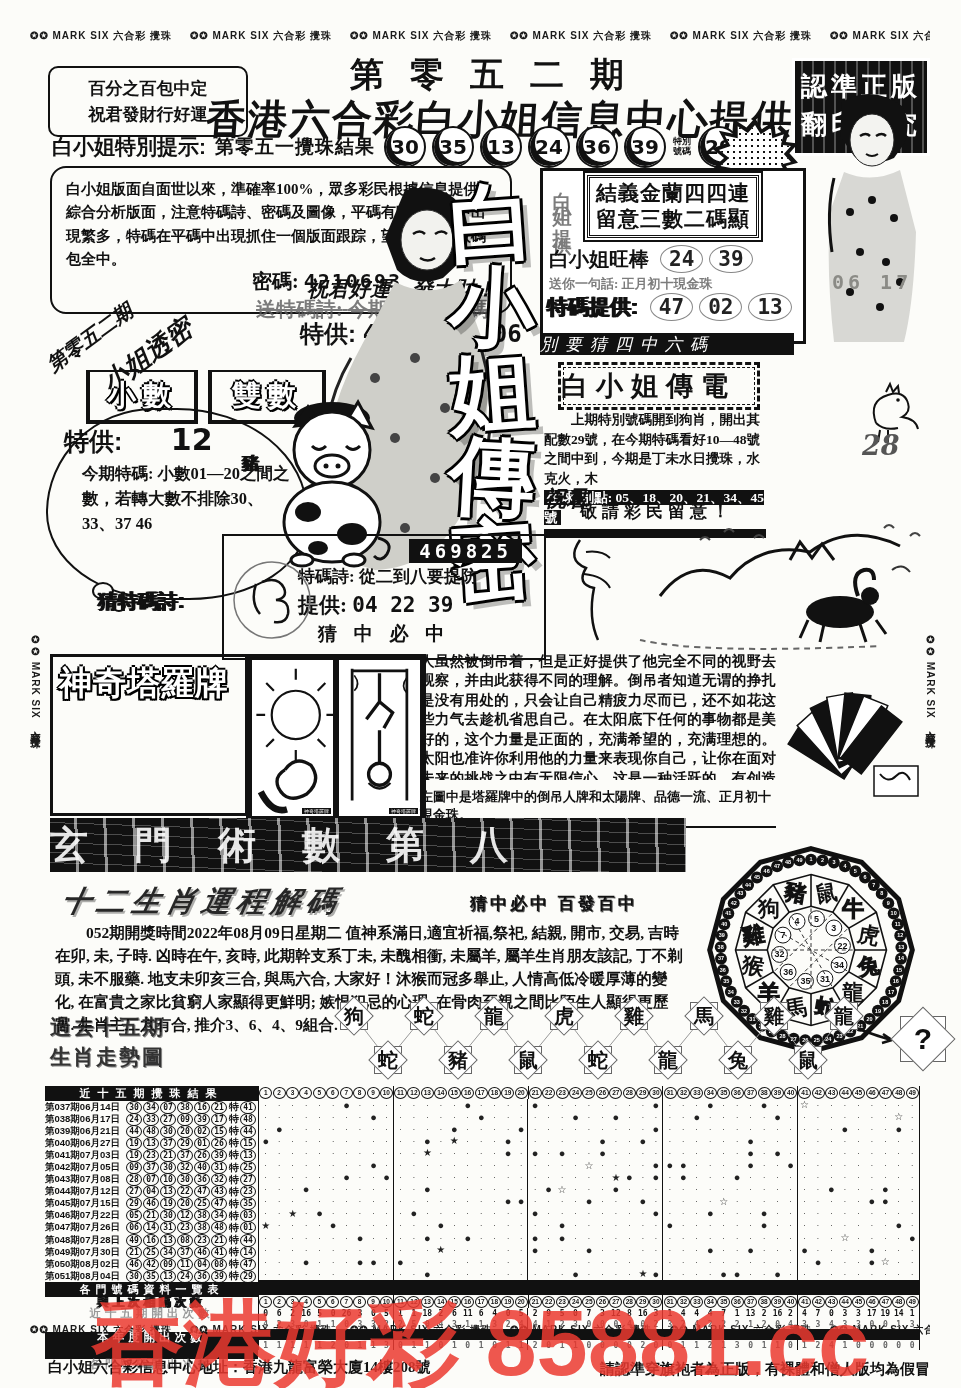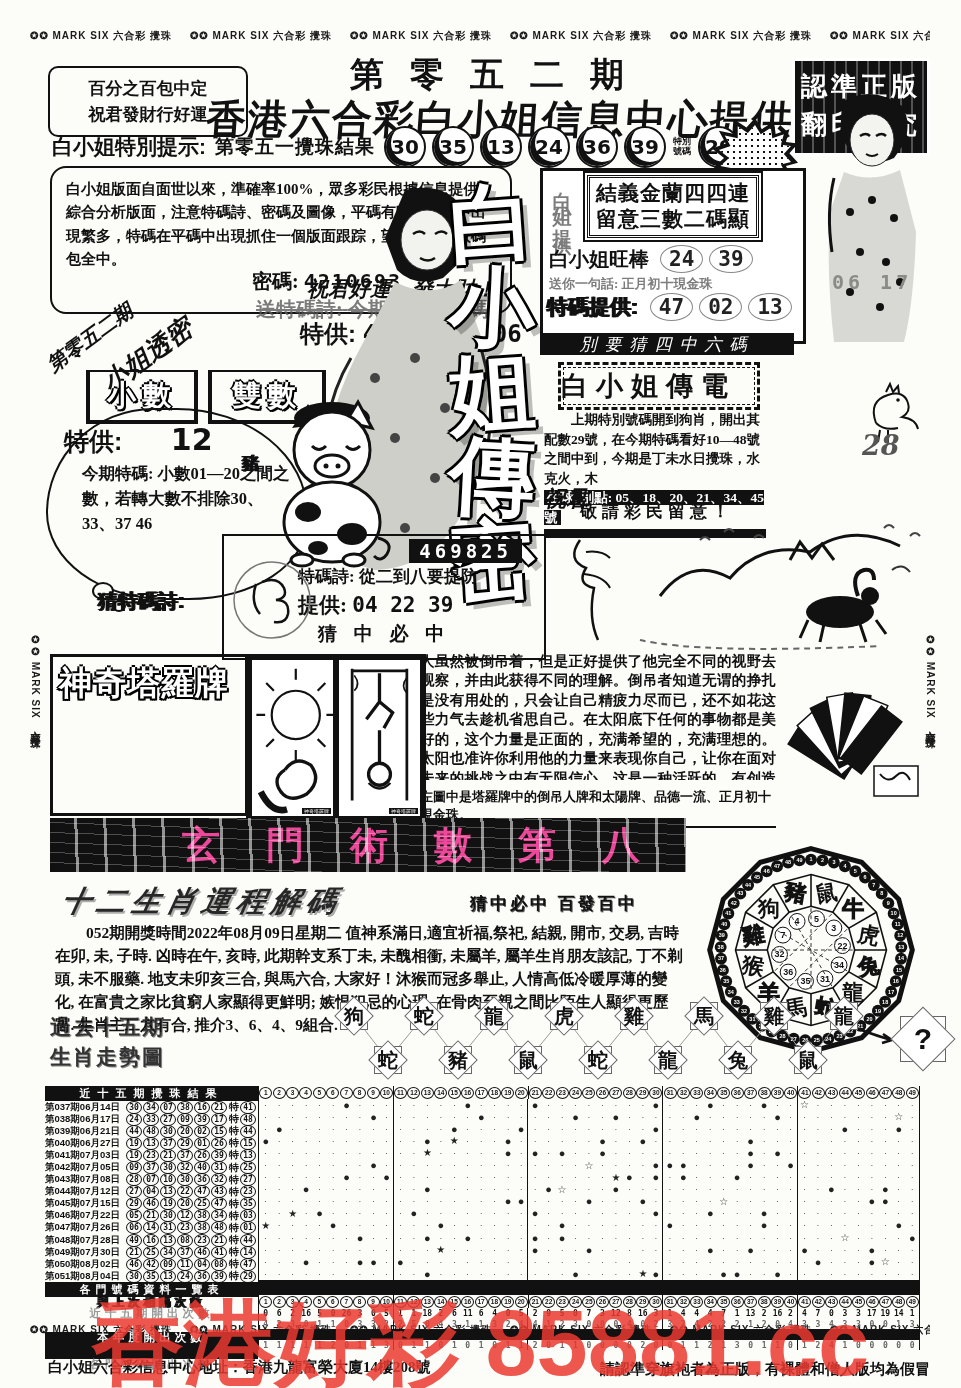--- a/index.html
+++ b/index.html
@@ -34,21 +34,21 @@
      background-image:radial-gradient(#111 1px,transparent 1.2px);background-size:6px 6px}
   
   .introbox{border:2px solid #111;border-radius:16px;padding:10px 14px 6px;font-size:15px;font-weight:bold;line-height:1.55;font-family:"Liberation Serif",serif}
   .wish{text-align:right;font-size:21px;font-weight:900;font-style:italic;margin-top:2px}
   .kvline{font-size:20px;font-weight:900;font-family:"Liberation Serif",serif}
   .diag{transform:rotate(-36deg);font-size:20px;font-weight:bold;font-style:italic;font-family:"DejaVu Serif",serif;line-height:2.1;white-space:nowrap}
   
   .rightbox{border:3px solid #111;background:#fff;padding:4px 6px}
   .headline{border:3px double #111;outline:2px solid #111;outline-offset:2px;font-weight:900;font-size:21px;line-height:1.25;padding:2px 6px;letter-spacing:1px;white-space:nowrap}
   .oval{display:inline-block;border:1.5px solid #888;border-radius:50%;padding:1px 8px;font-size:21px;font-weight:900;margin-left:6px;color:#222}
-  .barhand{background:#111;color:#fff;font-family:"DejaVu Serif",serif;font-style:italic;font-size:17px;letter-spacing:8px;text-align:center;line-height:22px}
+  .barhand{background:#111;color:#fff;font-family:"DejaVu Serif",serif;font-style:italic;font-size:17px;letter-spacing:8px;text-align:left;line-height:22px}
   
   .dashedbox{border:3px dashed #111;outline:1px dashed #111;outline-offset:-6px;font-size:27px;font-weight:900;letter-spacing:8px;text-align:left;padding:3px 0}
   .cdbody{font-size:13.5px;font-weight:bold;line-height:1.45;font-family:"Liberation Serif",serif;text-indent:2em}
   .cdhl{background:#111;color:#fff;padding:0 3px;font-weight:bold}
   .cdbar{background:#111;height:9px}
   .notice{font-size:17px;font-weight:900;letter-spacing:5px;font-family:"Liberation Serif",serif}
   
   .numhdr{border:4px solid #111;border-top-width:2px;font-size:29px;font-weight:900;letter-spacing:6px;text-align:center;padding:4px 0;
           color:#fff;text-shadow:2px 0 #000,-2px 0 #000,0 2px #000,0 -2px #000,2px 2px #000}
   .bubble{border:2px solid #111;border-radius:45% 55% 50% 50%/60% 60% 45% 50%;padding:12px 16px 8px}
@@ -68,21 +68,21 @@
   
   .tarotbox{border:3px solid #111}
   .tarottitle{font-size:33px;font-weight:900;letter-spacing:1px;padding:4px 6px;
     color:#fff;text-shadow:2px 0 #000,-2px 0 #000,0 2px #000,0 -2px #000,2px 2px #000,-2px 2px #000}
   .cardsbox{background:#111;display:flex;gap:6px;padding:6px}
   .tcard{background:#fff;flex:1;position:relative}
   .tcap{position:absolute;right:2px;bottom:2px;background:#111;color:#fff;font-size:5px;padding:0 2px}
   .tarottext{font-size:14.5px;font-weight:bold;line-height:1.34;text-align:justify;font-family:"Liberation Serif",serif}
   .tarotcap{font-size:13px;font-weight:bold;border-bottom:2px solid #111;padding-bottom:2px}
   
-  .banner{background:#111;color:#ec4899;font-size:38px;font-weight:900;letter-spacing:46px;text-align:right;line-height:54px;white-space:nowrap;overflow:hidden}
+  .banner{background:#111;color:#e5e5e5;font-size:38px;font-weight:900;letter-spacing:46px;text-align:left;line-height:54px;white-space:nowrap;overflow:hidden}
   .banner::after{content:"";position:absolute;inset:0;
      background:repeating-linear-gradient(88deg,transparent 0 26px,rgba(255,255,255,.55) 26px 29px),
                 repeating-linear-gradient(2deg,transparent 0 9px,rgba(255,255,255,.25) 9px 10px)}
   .callig{font-size:29px;font-weight:900;font-style:italic;font-family:"DejaVu Serif",serif;letter-spacing:6px;transform:skewX(-12deg);opacity:.9;text-shadow:2px 2px 0 rgba(0,0,0,.35)}
   .xslogan{font-size:17px;font-weight:900;letter-spacing:3px;text-shadow:1px 1px 0 #555}
   .xbody{font-size:15.5px;font-weight:bold;line-height:1.48;font-family:"Liberation Serif",serif}
   
   .zstar{position:absolute;width:36px;height:36px;display:flex;align-items:center;justify-content:center}
   .zstar::before,.zstar::after{content:"";position:absolute;inset:4px;border:1.5px solid #666;background:#fff}
   .zstar::after{transform:rotate(45deg)}

